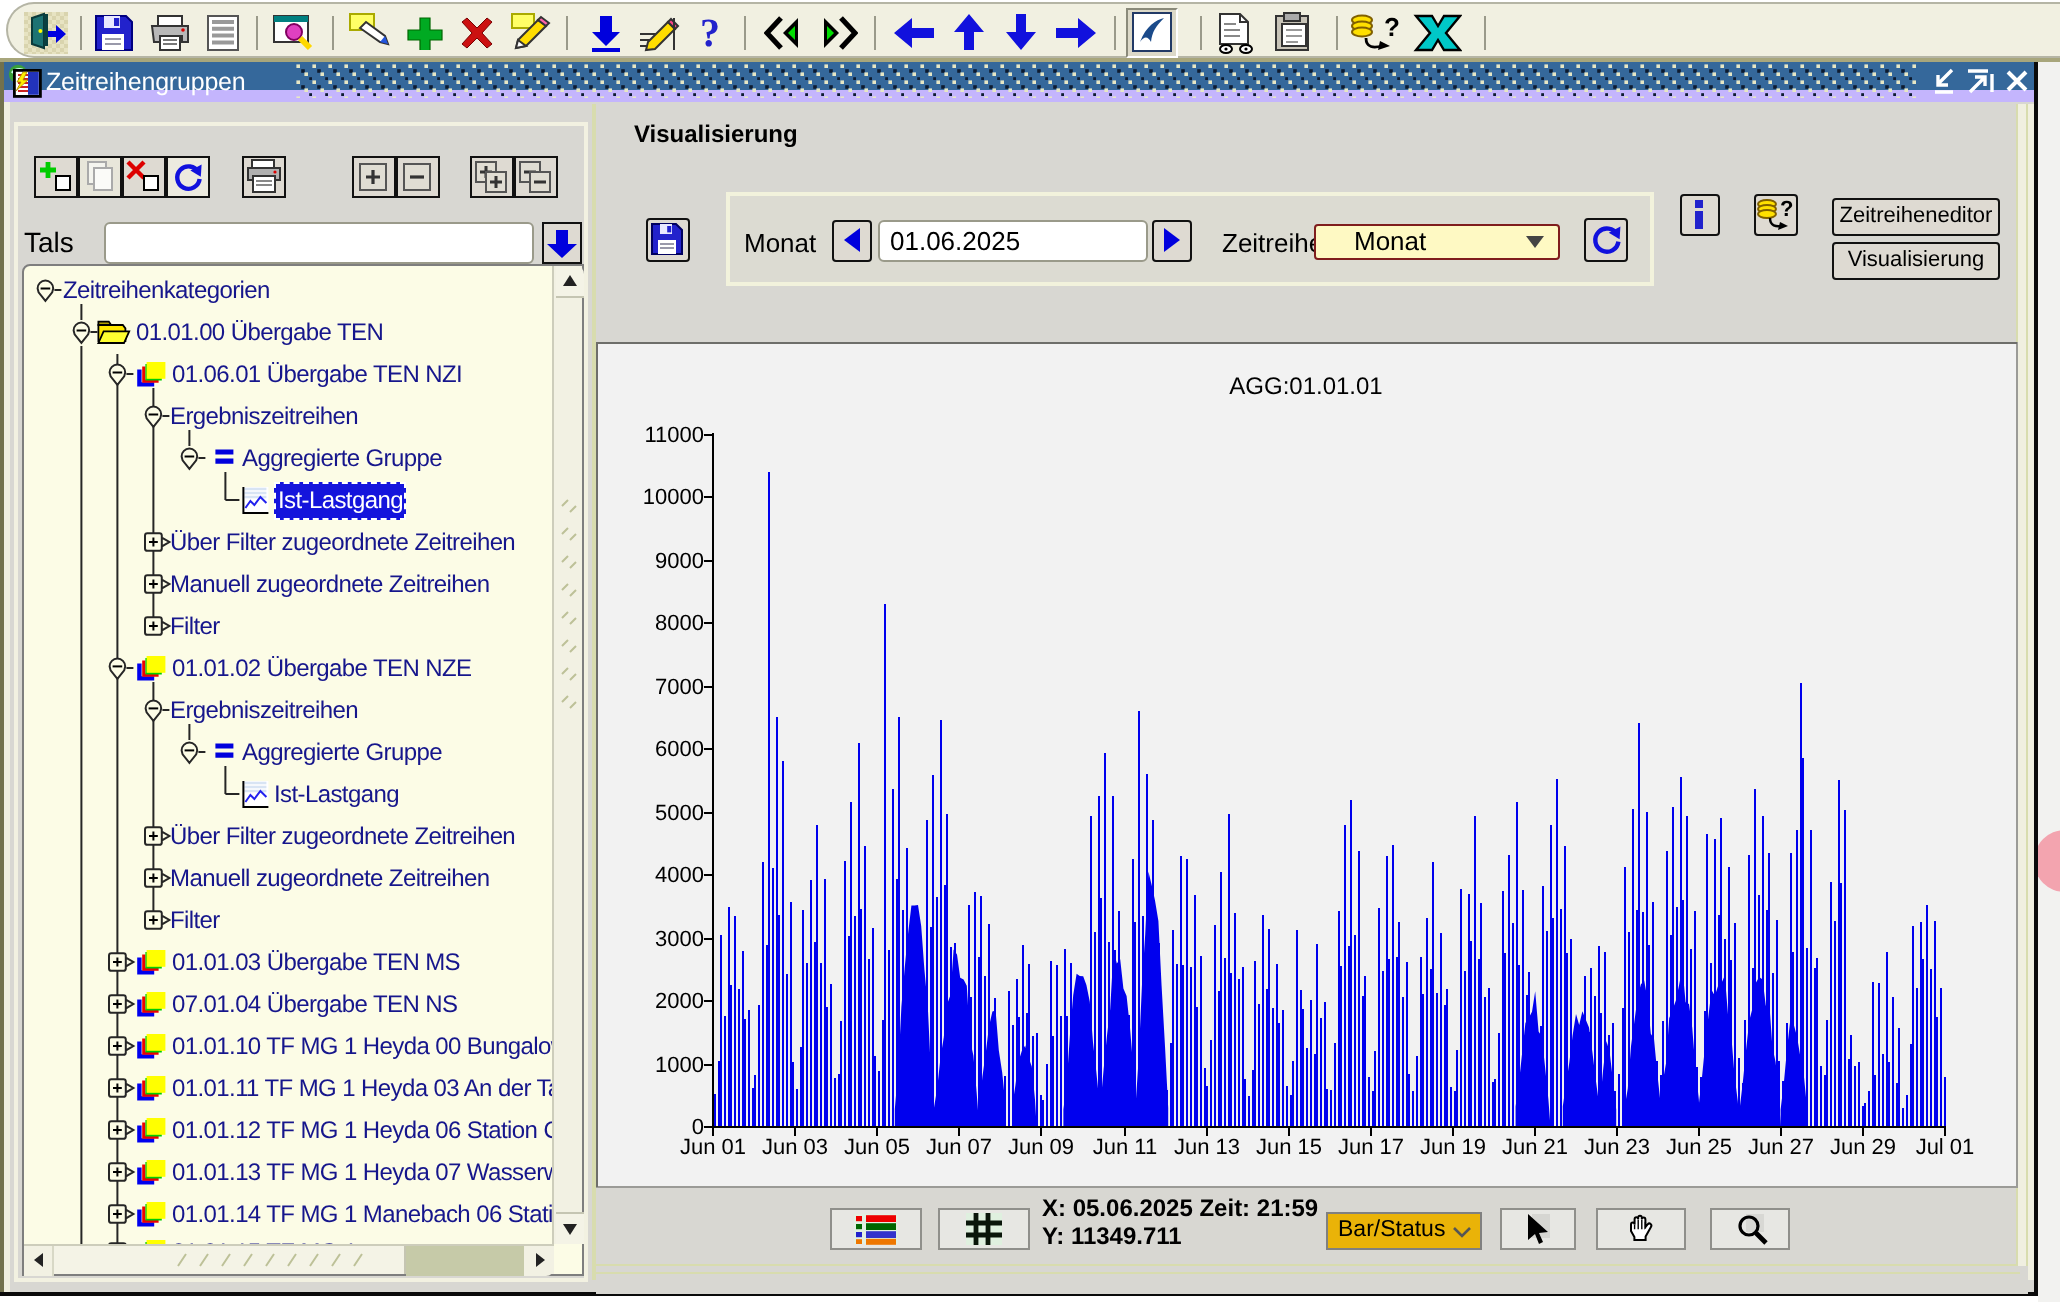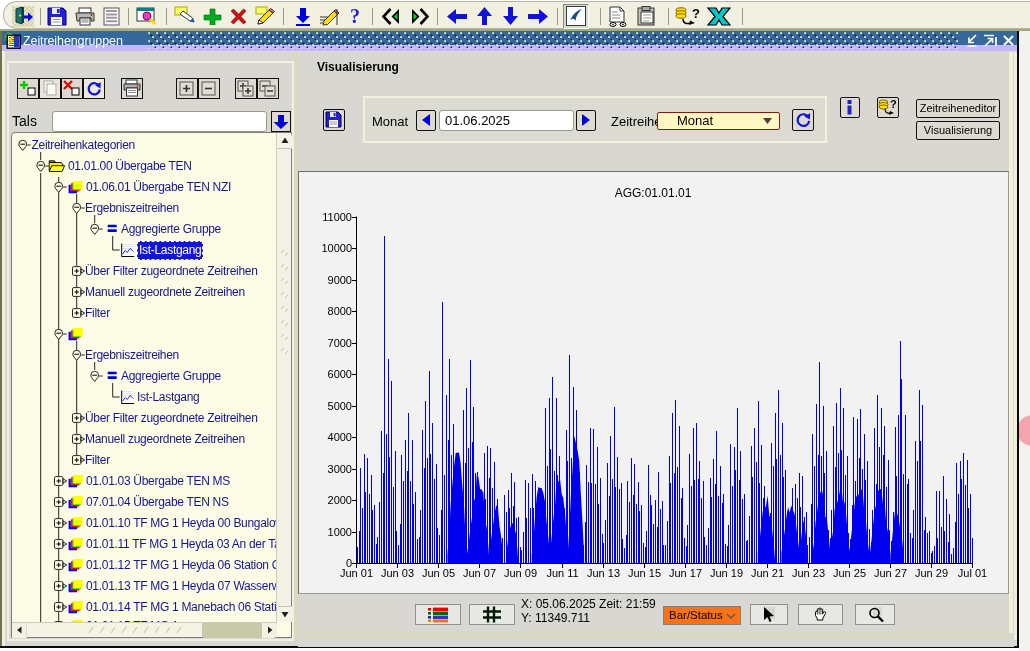--- a/index.html
+++ b/index.html
@@ -417,20 +417,21 @@
       </svg>
     <div class="trow" style="left:30.5px;top:135.0px">Zeitreihenkategorien</div>
       <div class="trow" style="left:67px;top:156.0px">01.01.00 Übergabe TEN</div>
       <div class="trow" style="left:85px;top:177.0px">01.06.01 Übergabe TEN NZI</div>
       <div class="trow" style="left:84px;top:198.0px">Ergebniszeitreihen</div>
       <div class="trow" style="left:120px;top:219.0px">Aggregierte Gruppe</div>
       <div class="trow sel" style="left:136px;top:240.0px">Ist-Lastgang</div>
       <div class="trow" style="left:84px;top:261.0px">Über Filter zugeordnete Zeitreihen</div>
       <div class="trow" style="left:84px;top:282.0px">Manuell zugeordnete Zeitreihen</div>
       <div class="trow" style="left:84px;top:303.0px">Filter</div>
+      <div class="trow" style="left:85px;top:324.0px">01.01.02 Übergabe TEN NZE</div>
       <div class="trow" style="left:84px;top:345.0px">Ergebniszeitreihen</div>
       <div class="trow" style="left:120px;top:366.0px">Aggregierte Gruppe</div>
       <div class="trow" style="left:136px;top:387.0px">Ist-Lastgang</div>
       <div class="trow" style="left:84px;top:408.0px">Über Filter zugeordnete Zeitreihen</div>
       <div class="trow" style="left:84px;top:429.0px">Manuell zugeordnete Zeitreihen</div>
       <div class="trow" style="left:84px;top:450.0px">Filter</div>
       <div class="trow" style="left:85px;top:471.0px">01.01.03 Übergabe TEN MS</div>
       <div class="trow" style="left:85px;top:492.0px">07.01.04 Übergabe TEN NS</div>
       <div class="trow" style="left:85px;top:513.0px">01.01.10 TF MG 1 Heyda 00 Bungalows</div>
       <div class="trow" style="left:85px;top:534.0px">01.01.11 TF MG 1 Heyda 03 An der Tals</div>
@@ -610,18 +611,18 @@
         <path d="M4.3 5.2V7.6M6.1 2.8V7.6M7.9 2.8V7.6M9.7 4V7.2" stroke="#000" stroke-width="0.7" fill="none"></path>
       </g>
     </svg></div>
 <div class="abs" style="left:855px;top:604px;width:40px;height:21px;background:#e7e7e3;border:1px solid #8f8f8b"><svg width="38" height="19" viewBox="0 0 38 19">
       <g transform="translate(12,2)">
         <rect x="5" y="0" width="9" height="9" fill="#d8d8d4"></rect>
         <circle cx="6.5" cy="6" r="4.5" fill="none" stroke="#000" stroke-width="1.6"></circle>
         <path d="M10 9.5 15 14.5" stroke="#000" stroke-width="2.4"></path>
       </g>
     </svg></div>
-<div class="abs" style="left:521px;top:597px;font-size:12px;font-weight:normal;color:#000;line-height:14px">X: 05.06.2025 Zeit: 21:59<br>Y: 11349.711</div>
-<div class="abs" style="left:663px;top:606px;width:78px;height:19px;background:#f97316;border:1px solid #808080;font-size:11.5px;color:#000;line-height:17px;padding-left:5px">Bar/Status
+<div class="abs" style="left:521px;top:597px;font-size:12px;font-weight:bold;color:#000;line-height:14px">X: 05.06.2025 Zeit: 21:59<br>Y: 11349.711</div>
+<div class="abs" style="left:663px;top:606px;width:78px;height:19px;background:#eab308;border:1px solid #808080;font-size:11.5px;color:#000;line-height:17px;padding-left:5px">Bar/Status
   <svg class="abs" style="right:4px;top:6px" width="10" height="7">
       <path d="M1 1l4 4 4-4" fill="none" stroke="#555" stroke-width="1.3"></path>
     </svg>
 </div>
 
 </body></html>

